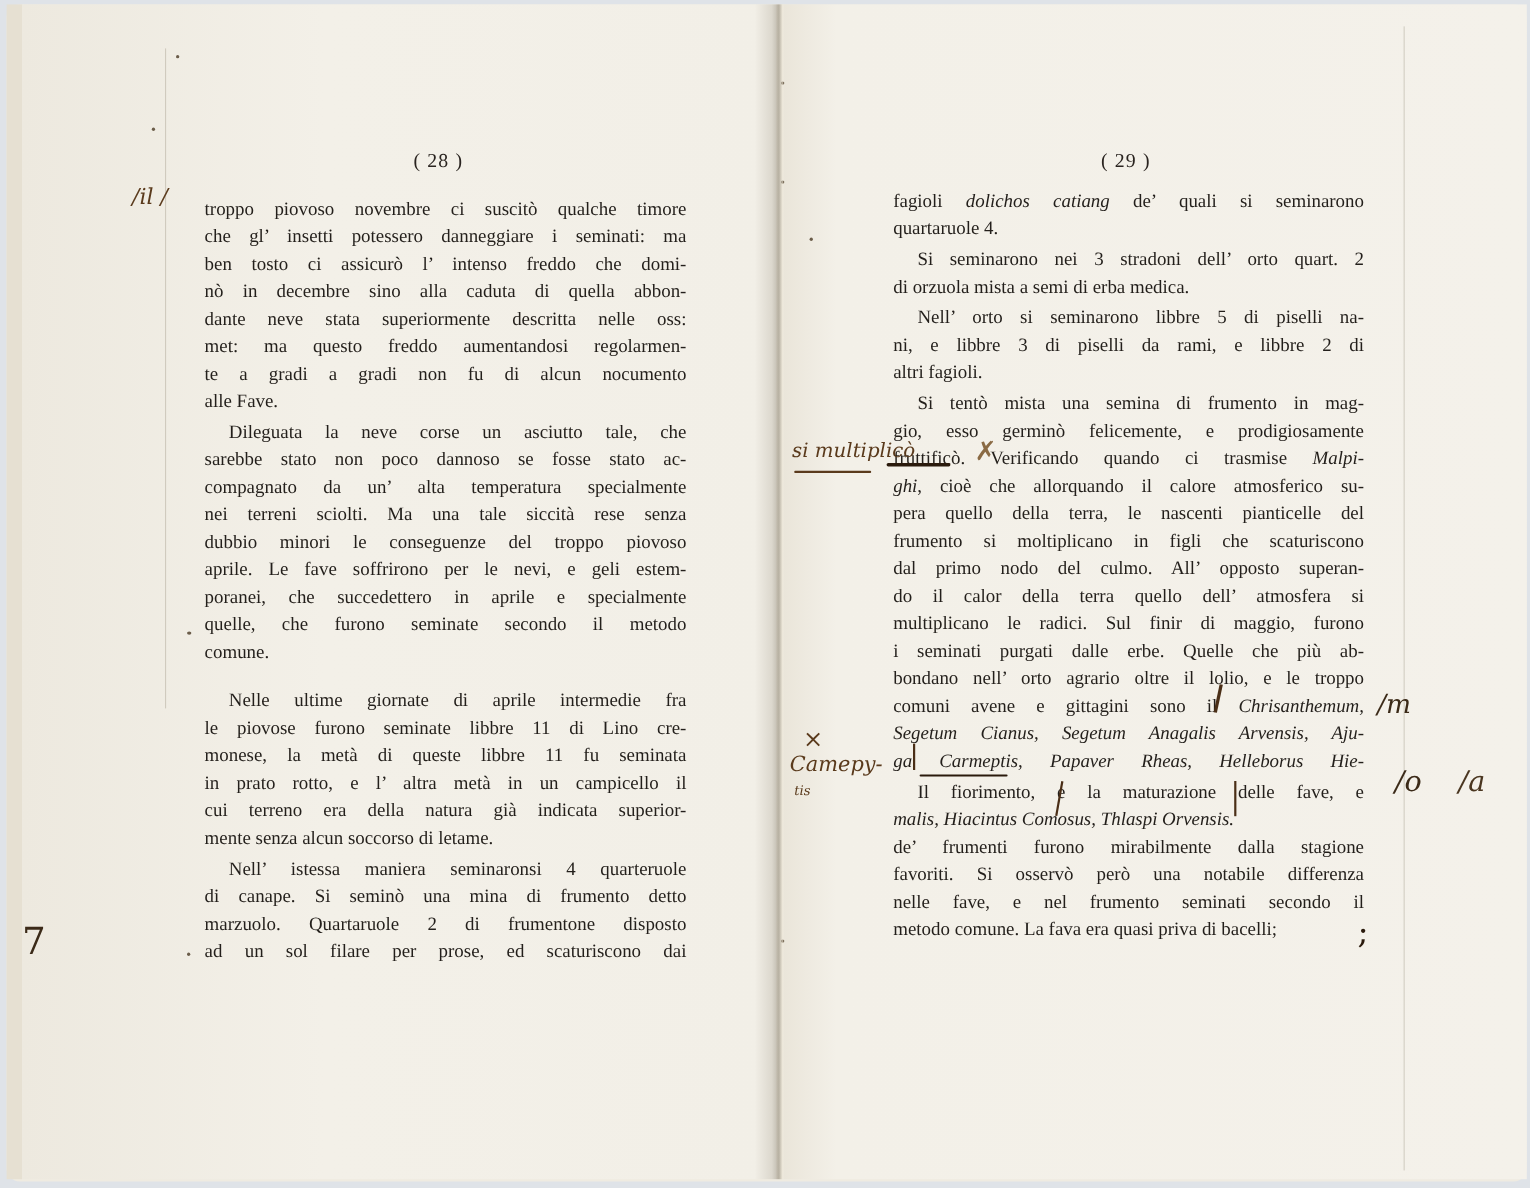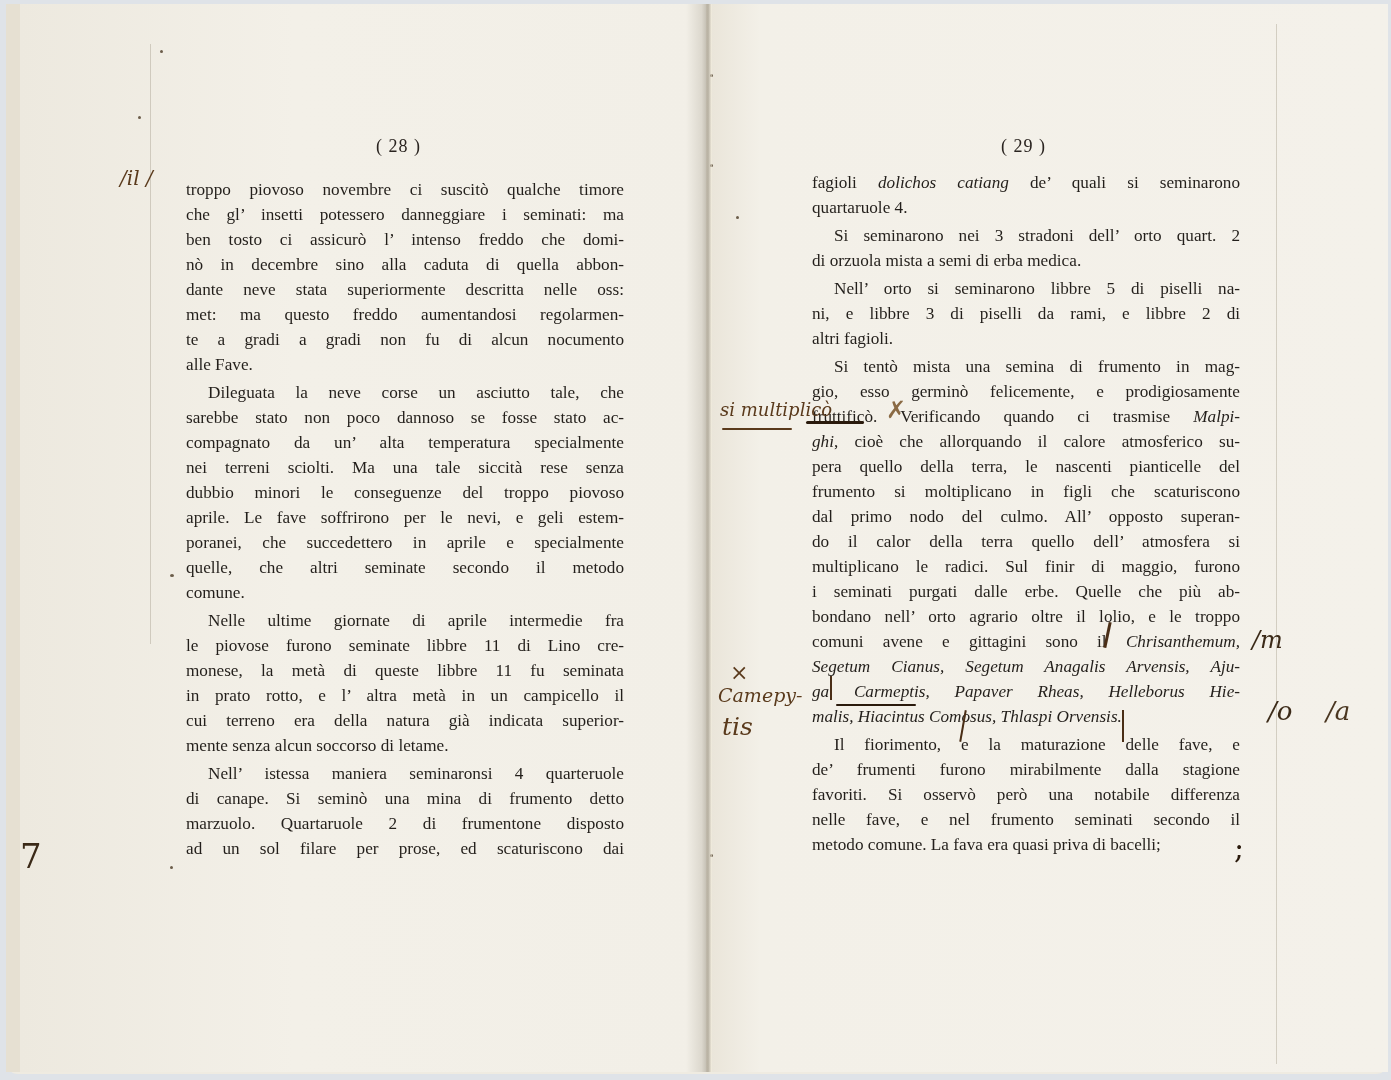--- a/index.html
+++ b/index.html
@@ -63,23 +63,23 @@
         <span class="line">met: ma questo freddo aumentandosi regolarmen-</span>
         <span class="line">te a gradi a gradi non fu di alcun nocumento</span>
         <span class="line last">alle Fave.</span>
         <span class="line indent" style="margin-top: 3px;">Dileguata la neve corse un asciutto tale, che</span>
         <span class="line">sarebbe stato non poco dannoso se fosse stato ac-</span>
         <span class="line">compagnato da un’ alta temperatura specialmente</span>
         <span class="line">nei terreni sciolti. Ma una tale siccità rese senza</span>
         <span class="line">dubbio minori le conseguenze del troppo piovoso</span>
         <span class="line">aprile. Le fave soffrirono per le nevi, e geli estem-</span>
         <span class="line">poranei, che succedettero in aprile e specialmente</span>
-        <span class="line">quelle, che altri seminate secondo il metodo</span>
+        <span class="line">quelle, che furono seminate secondo il metodo</span>
         <span class="line last">comune.</span>
-        <span class="line indent" style="margin-top: 3px;">Nelle ultime giornate di aprile intermedie fra</span>
+        <span class="line indent" style="margin-top: 19px;">Nelle ultime giornate di aprile intermedie fra</span>
         <span class="line">le piovose furono seminate libbre 11 di Lino cre-</span>
         <span class="line">monese, la metà di queste libbre 11 fu seminata</span>
         <span class="line">in prato rotto, e l’ altra metà in un campicello il</span>
         <span class="line">cui terreno era della natura già indicata superior-</span>
         <span class="line last">mente senza alcun soccorso di letame.</span>
         <span class="line indent" style="margin-top: 3px;">Nell’ istessa maniera seminaronsi 4 quarteruole</span>
         <span class="line">di canape. Si seminò una mina di frumento detto</span>
         <span class="line">marzuolo. Quartaruole 2 di frumentone disposto</span>
         <span class="line">ad un sol filare per prose, ed scaturiscono dai</span>
       </div>
@@ -112,36 +112,36 @@
         <span class="line">pera quello della terra, le nascenti pianticelle del</span>
         <span class="line">frumento si moltiplicano in figli che scaturiscono</span>
         <span class="line">dal primo nodo del culmo. All’ opposto superan-</span>
         <span class="line">do il calor della terra quello dell’ atmosfera si</span>
         <span class="line">multiplicano le radici. Sul finir di maggio, furono</span>
         <span class="line">i seminati purgati dalle erbe. Quelle che più ab-</span>
         <span class="line">bondano nell’ orto agrario oltre il lolio, e le troppo</span>
         <span class="line">comuni avene e gittagini sono il <span class="it">Chrisanthemum,</span></span>
         <span class="line"><span class="it">Segetum Cianus, Segetum Anagalis Arvensis, Aju-</span></span>
         <span class="line"><span class="it">ga Carmeptis, Papaver Rheas, Helleborus Hie-</span></span>
+        <span class="line indent" style="margin-top: 3px;">Il fiorimento, e la maturazione delle fave, e</span>
         <span class="line last"><span class="it">malis, Hiacintus Comosus, Thlaspi Orvensis.</span></span>
-        <span class="line indent" style="margin-top: 3px;">Il fiorimento, e la maturazione delle fave, e</span>
         <span class="line">de’ frumenti furono mirabilmente dalla stagione</span>
         <span class="line">favoriti. Si osservò però una notabile differenza</span>
         <span class="line">nelle fave, e nel frumento seminati secondo il</span>
         <span class="line last">metodo comune. La fava era quasi priva di bacelli;</span>
       </div>
 
     <span class="ms" style="left:14px; top:395px; font-size:18px; white-space:nowrap;">si multiplicò</span>
     <span class="underline-ms" style="left:16px; top:424px; width:70px;"></span>
     <span class="underline-ms" style="left:100px; top:417px; width:58px; background:#2a1a0c; height:3px;"></span>
     <span class="ms" style="left:180px; top:392px; font-size:24px; font-style:normal; color:#8a6a44;">✗</span>
 
     <span class="ms" style="left:24px; top:656px; font-size:22px; font-style:normal;">×</span>
     <span class="ms" style="left:12px; top:680px; font-size:19px;">Camepy-</span>
-    <span class="ms" style="left:16px; top:708px; font-size:25px;">tis</span>
+    <span class="ms" style="left:16px; top:708px; font-size:12px;">tis</span>
     <span class="underline-ms" style="left:130px; top:700px; width:80px; background:#2a1a0c;"></span>
     <span class="mark" style="left:124px; top:672px; width:2px; height:24px;"></span>
 
     <span class="mark" style="left:400px; top:618px; width:3px; height:26px; transform:rotate(12deg);"></span>
     <span class="mark" style="left:256px; top:706px; width:2px; height:32px; transform:rotate(10deg);"></span>
     <span class="mark" style="left:416px; top:706px; width:2px; height:32px;"></span>
 
     <span class="ms" style="left:546px; top:622px; font-size:24px; color:#3b2a18;">/m</span>
     <span class="ms" style="left:562px; top:692px; font-size:26px; color:#3b2a18;">/o</span>
     <span class="ms" style="left:620px; top:692px; font-size:26px; color:#4a3620;">/a</span>

